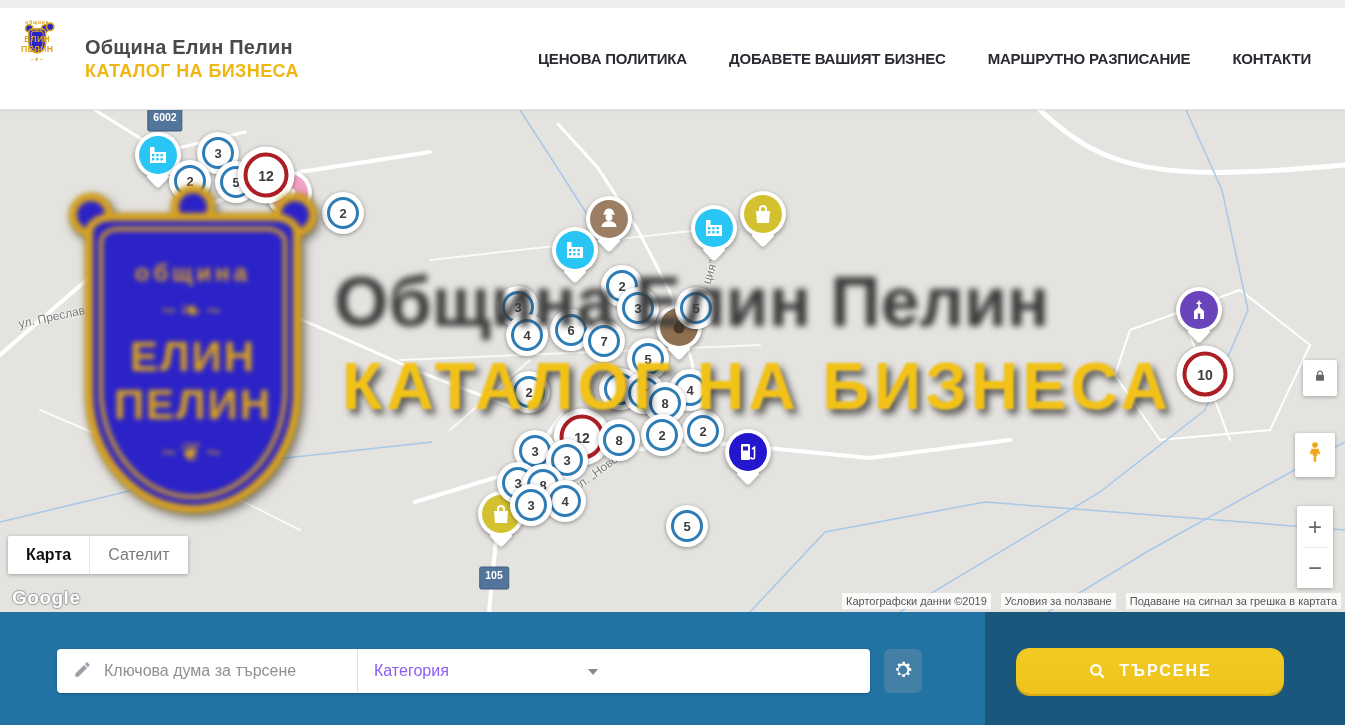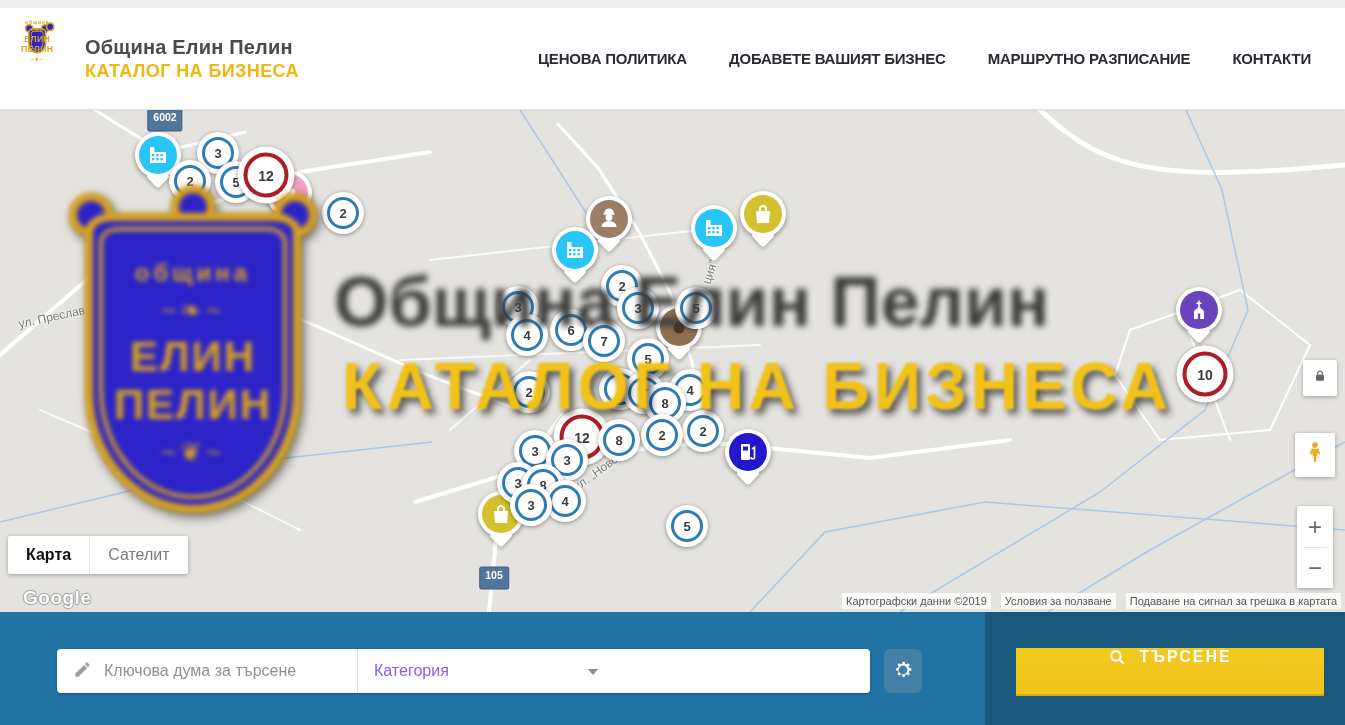--- a/index.html
+++ b/index.html
@@ -71,21 +71,21 @@
               color:var(--watermark-gold); white-space:nowrap; filter:blur(1.2px);
               text-shadow:4px 5px 7px rgba(0,0,0,.65); }
 
   
   .map-type { position:absolute; left:8px; top:426px; z-index:6; display:flex;
               box-shadow:0 1px 4px rgba(0,0,0,.3); border-radius:2px; overflow:hidden;justify-content:space-between; }
   .map-type-btn { background:#fff; padding:10px 18px; font-size:16px; cursor:pointer; border:none;
               font-family:"Liberation Sans",sans-serif; }
   .map-type-btn.active { font-weight:700; color:#111; }
   .map-type-btn.inactive { color:#7b7b7b; border-left:1px solid #e6e6e6; }
-  .google-logo { position:absolute; left:23px; top:477px; z-index:6; font-size:19px; font-weight:700; color:#fff;
+  .google-logo { position:absolute; left:12px; top:477px; z-index:6; font-size:19px; font-weight:700; color:#fff;
               opacity:.95; letter-spacing:.5px;
               text-shadow:1px 0 1px #9e9e9e,-1px 0 1px #9e9e9e,0 1px 1px #9e9e9e,0 -1px 1px #9e9e9e; }
   .attribution { position:absolute; right:4px; bottom:3px; z-index:6; display:flex; gap:10px; }
   .attribution span { font-size:11px; color:#565656; background:rgba(255,255,255,.8); padding:2px 4px; white-space:nowrap; }
   .attribution .link { cursor:pointer; }
   .ctl { position:absolute; background:#fff; box-shadow:0 1px 4px rgba(0,0,0,.3); border-radius:2px; z-index:6;
          display:flex; align-items:center; justify-content:center; cursor:pointer; }
   .ctl-lock { left:1303px; top:250px; width:34px; height:36px; }
   .ctl-pegman { left:1295px; top:323px; width:40px; height:44px; }
   .ctl-zoom { left:1297px; top:396px; width:36px; height:82px; flex-direction:column; padding:0; }
@@ -104,23 +104,23 @@
   .sg-keyword input { border:none; outline:none; flex:1; font-size:16px; color:#555;
                   font-family:"Liberation Sans",sans-serif; }
   .sg-keyword input::placeholder { color:#8c9196; opacity:1; }
   .sg-select { cursor:pointer; }
   .sg-cat { width:257px; } .sg-loc { width:256px; }
   .sg-select .ph { font-size:16px; color:#8b5cf6; }
   .caret { position:absolute; right:16px; top:50%; margin-top:-2px; width:0; height:0;
            border-left:5px solid transparent; border-right:5px solid transparent; border-top:6px solid #8a8a8a; }
   .gear-btn { position:absolute; left:884px; top:37px; width:38px; height:44px; background:#447fa6;
               border:none; border-radius:6px; display:flex; align-items:center; justify-content:center; cursor:pointer; }
-  .search-btn { position:absolute; left:1016px; top:36px; width:308px; height:46px; border:none; border-radius:0;
+  .search-btn { position:absolute; left:1016px; top:36px; width:268px; height:46px; border:none; border-radius:14px;
               background:linear-gradient(#f2ca22, var(--button-yellow)); box-shadow:0 2px 0 #d8ab0e;
-              display:flex; justify-content:center; gap:12px; cursor:pointer; }
+              display:flex; align-items:center; justify-content:center; gap:12px; cursor:pointer; }
   .search-btn span { color:#fff; font-size:16px; font-weight:700; letter-spacing:2px;
               font-family:"Liberation Sans",sans-serif; }
 </style>
 </head>
 <body>
 
 <div class="top-strip"></div>
 
 <div class="header">
   <div class="brand">

